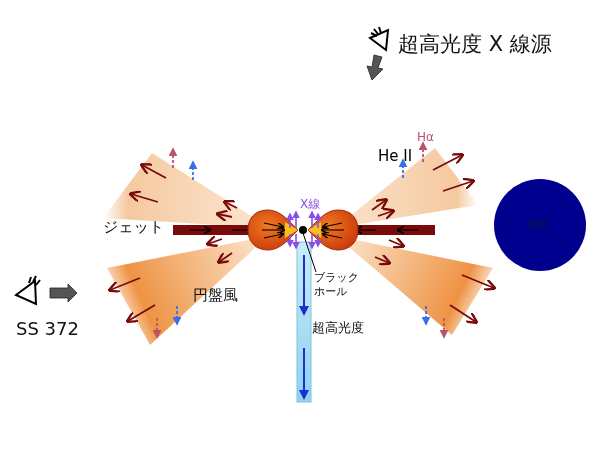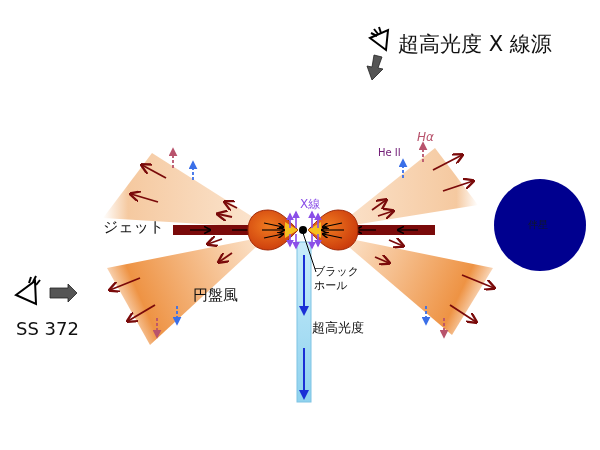--- a/index.html
+++ b/index.html
@@ -3,25 +3,25 @@
 <meta charset="utf-8">
 <style>
   html,body{margin:0;padding:0;background:#ffffff;}
   #stage{position:relative;width:600px;height:448px;overflow:hidden;background:#fff;font-family:"DejaVu Sans","Liberation Sans",sans-serif;}
   svg{position:absolute;left:0;top:0;}
   .lbl{position:absolute;color:#111;white-space:nowrap;}
   .title{left:398px;top:30px;font-size:21px;}
   .ss{left:16px;top:318px;font-size:18px;}
   .acc{left:103px;top:218px;font-size:15px;}
   .wind{left:193px;top:286px;font-size:15px;font-family:Liberation Serif, serif;}
-  .bh{left:314px;top:265px;font-size:11px;line-height:14px;font-family:Liberation Mono, monospace;}
+  .bh{left:314px;top:271px;font-size:11px;line-height:14px;font-family:Liberation Mono, monospace;}
   .jet{left:312px;top:319px;font-size:13px;}
   .xray{left:300px;top:196px;font-size:12px;color:#8a4fe8;text-align:center;}
-  .heii{left:378px;top:147px;font-size:10px;color:#701a75;}
-  .ha{left:417px;top:130px;font-size:12px;color:#b8536c;font-style:italic;}
+  .heii{left:378px;top:147px;font-size:15px;color:#000000;}
+  .ha{left:417px;top:130px;font-size:12px;color:#b8536c;}
   .comp{left:528px;top:218px;font-size:10px;color:#0f172a;}
 </style>
 </head>
 <body>
 
 <div id="stage">
 <svg width="600" height="450" viewBox="0 0 600 450">
   <defs>
     <linearGradient id="gUL" x1="1" y1="0.5" x2="0" y2="0.5">
       <stop offset="0" stop-color="#fbe3cc" stop-opacity="0.9"></stop>

